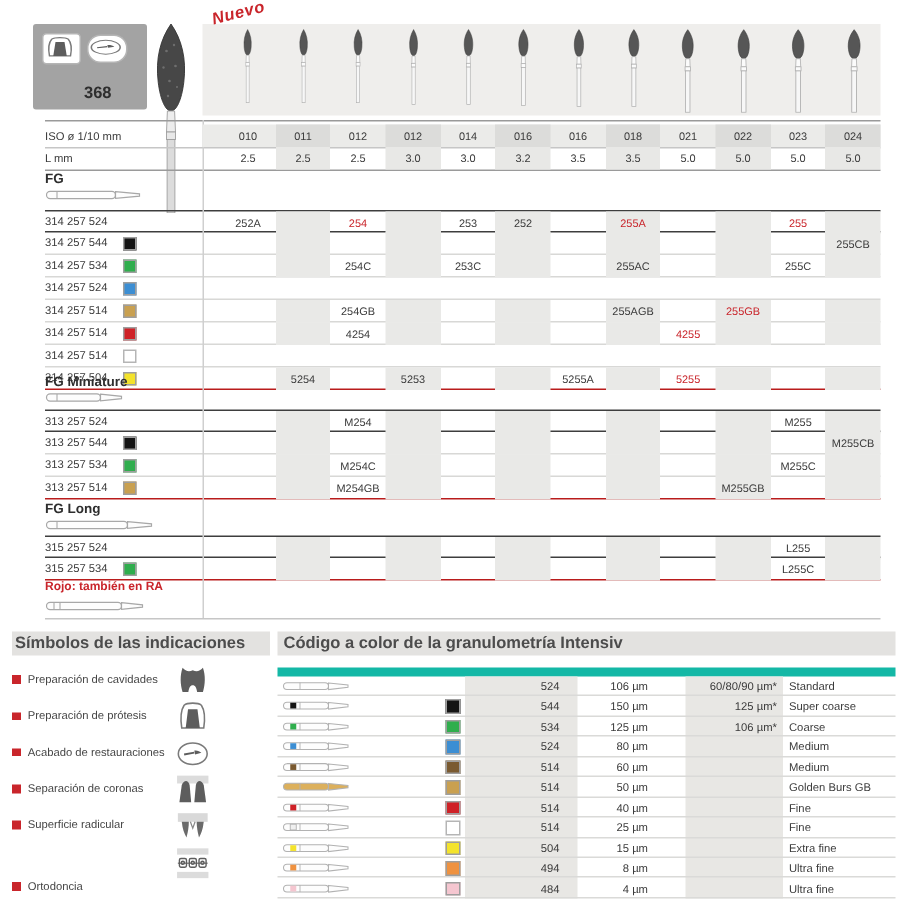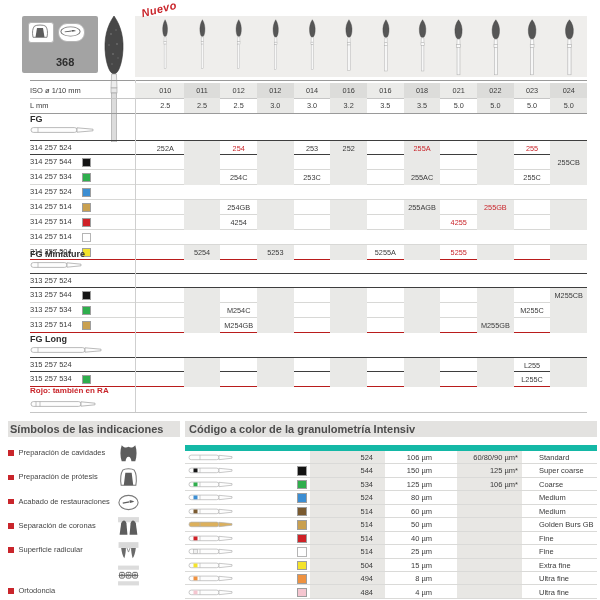--- a/index.html
+++ b/index.html
@@ -46,21 +46,21 @@
   .bullet{width:5.5px;height:5.5px;background:#c9252b;margin-right:5px;flex:none;}
   .sym-label{font-size:7.5px;color:#454545;line-height:8px;}
   .sym-tile{position:absolute;left:117px;width:23px;height:23px;}
   .grit-table{position:absolute;left:185px;top:445px;width:412px;height:149px;border-top:6px solid #14b8a6;}
   .grit-band{position:absolute;top:0;height:148px;background:#e8e7e4;}
   .grit-row{position:absolute;left:0;width:412px;height:13.45px;box-sizing:border-box;border-bottom:1px solid #dadad8;font-size:7.5px;}
   .grit-row span{position:absolute;top:0;line-height:13px;}
   .g-code{left:125px;width:63px;text-align:right;}
   .g-size{left:200px;width:47px;text-align:right;}
   .g-extra{left:272px;width:61px;text-align:right;}
-  .g-name{left:354px;}
+  .g-name{left:341px;}
   .g-sq{position:absolute;left:112px;top:2px;width:9.5px;height:9.5px;box-sizing:border-box;border:0.5px solid #9e9e9e;}
   svg{display:block;}
 </style>
 </head>
 <body>
 
 <div class="page">
 
   <div class="abs bur-band" id="bur-band">
       <div class="abs" style="left: 23.25px; top: 3px;">
@@ -325,20 +325,34 @@
       <div class="sec-label" style="top: 249px;">FG Miniature</div>
       <div class="sec-icon" style="top: 260px;">
         <svg width="54" height="10" viewBox="0 0 54 10">
     <rect x="1" y="2.6" width="36" height="4.8" rx="2.4" fill="#fdfdfd" stroke="#a8a8a8" stroke-width=".8"></rect>
     <path d="M37 2.8 L51 4.2 L51 5.8 L37 7.2 Z" fill="#fdfdfd" stroke="#a8a8a8" stroke-width=".8"></path>
           <line x1="8" y1="2.6" x2="8" y2="7.4" stroke="#a8a8a8" stroke-width=".7"></line>
         </svg>
       </div>
       <div class="trow first" style="top: 273px;">
         <div class="code">313 257 524</div>
+        <div class="cells">
+          <div class="cell"></div>
+          <div class="cell stripe"></div>
+          <div class="cell"><span>M254</span></div>
+          <div class="cell stripe"></div>
+          <div class="cell"></div>
+          <div class="cell stripe"></div>
+          <div class="cell"></div>
+          <div class="cell stripe"></div>
+          <div class="cell"></div>
+          <div class="cell stripe"></div>
+          <div class="cell"><span>M255</span></div>
+          <div class="cell stripe"></div>
+        </div>
       </div>
       <div class="trow" style="top: 288px;">
         <div class="code">313 257 544</div>
         <div class="sqr" style="background: rgb(20, 20, 20);"></div>
         <div class="cells">
           <div class="cell"></div>
           <div class="cell stripe"></div>
           <div class="cell"></div>
           <div class="cell stripe"></div>
           <div class="cell"></div>

